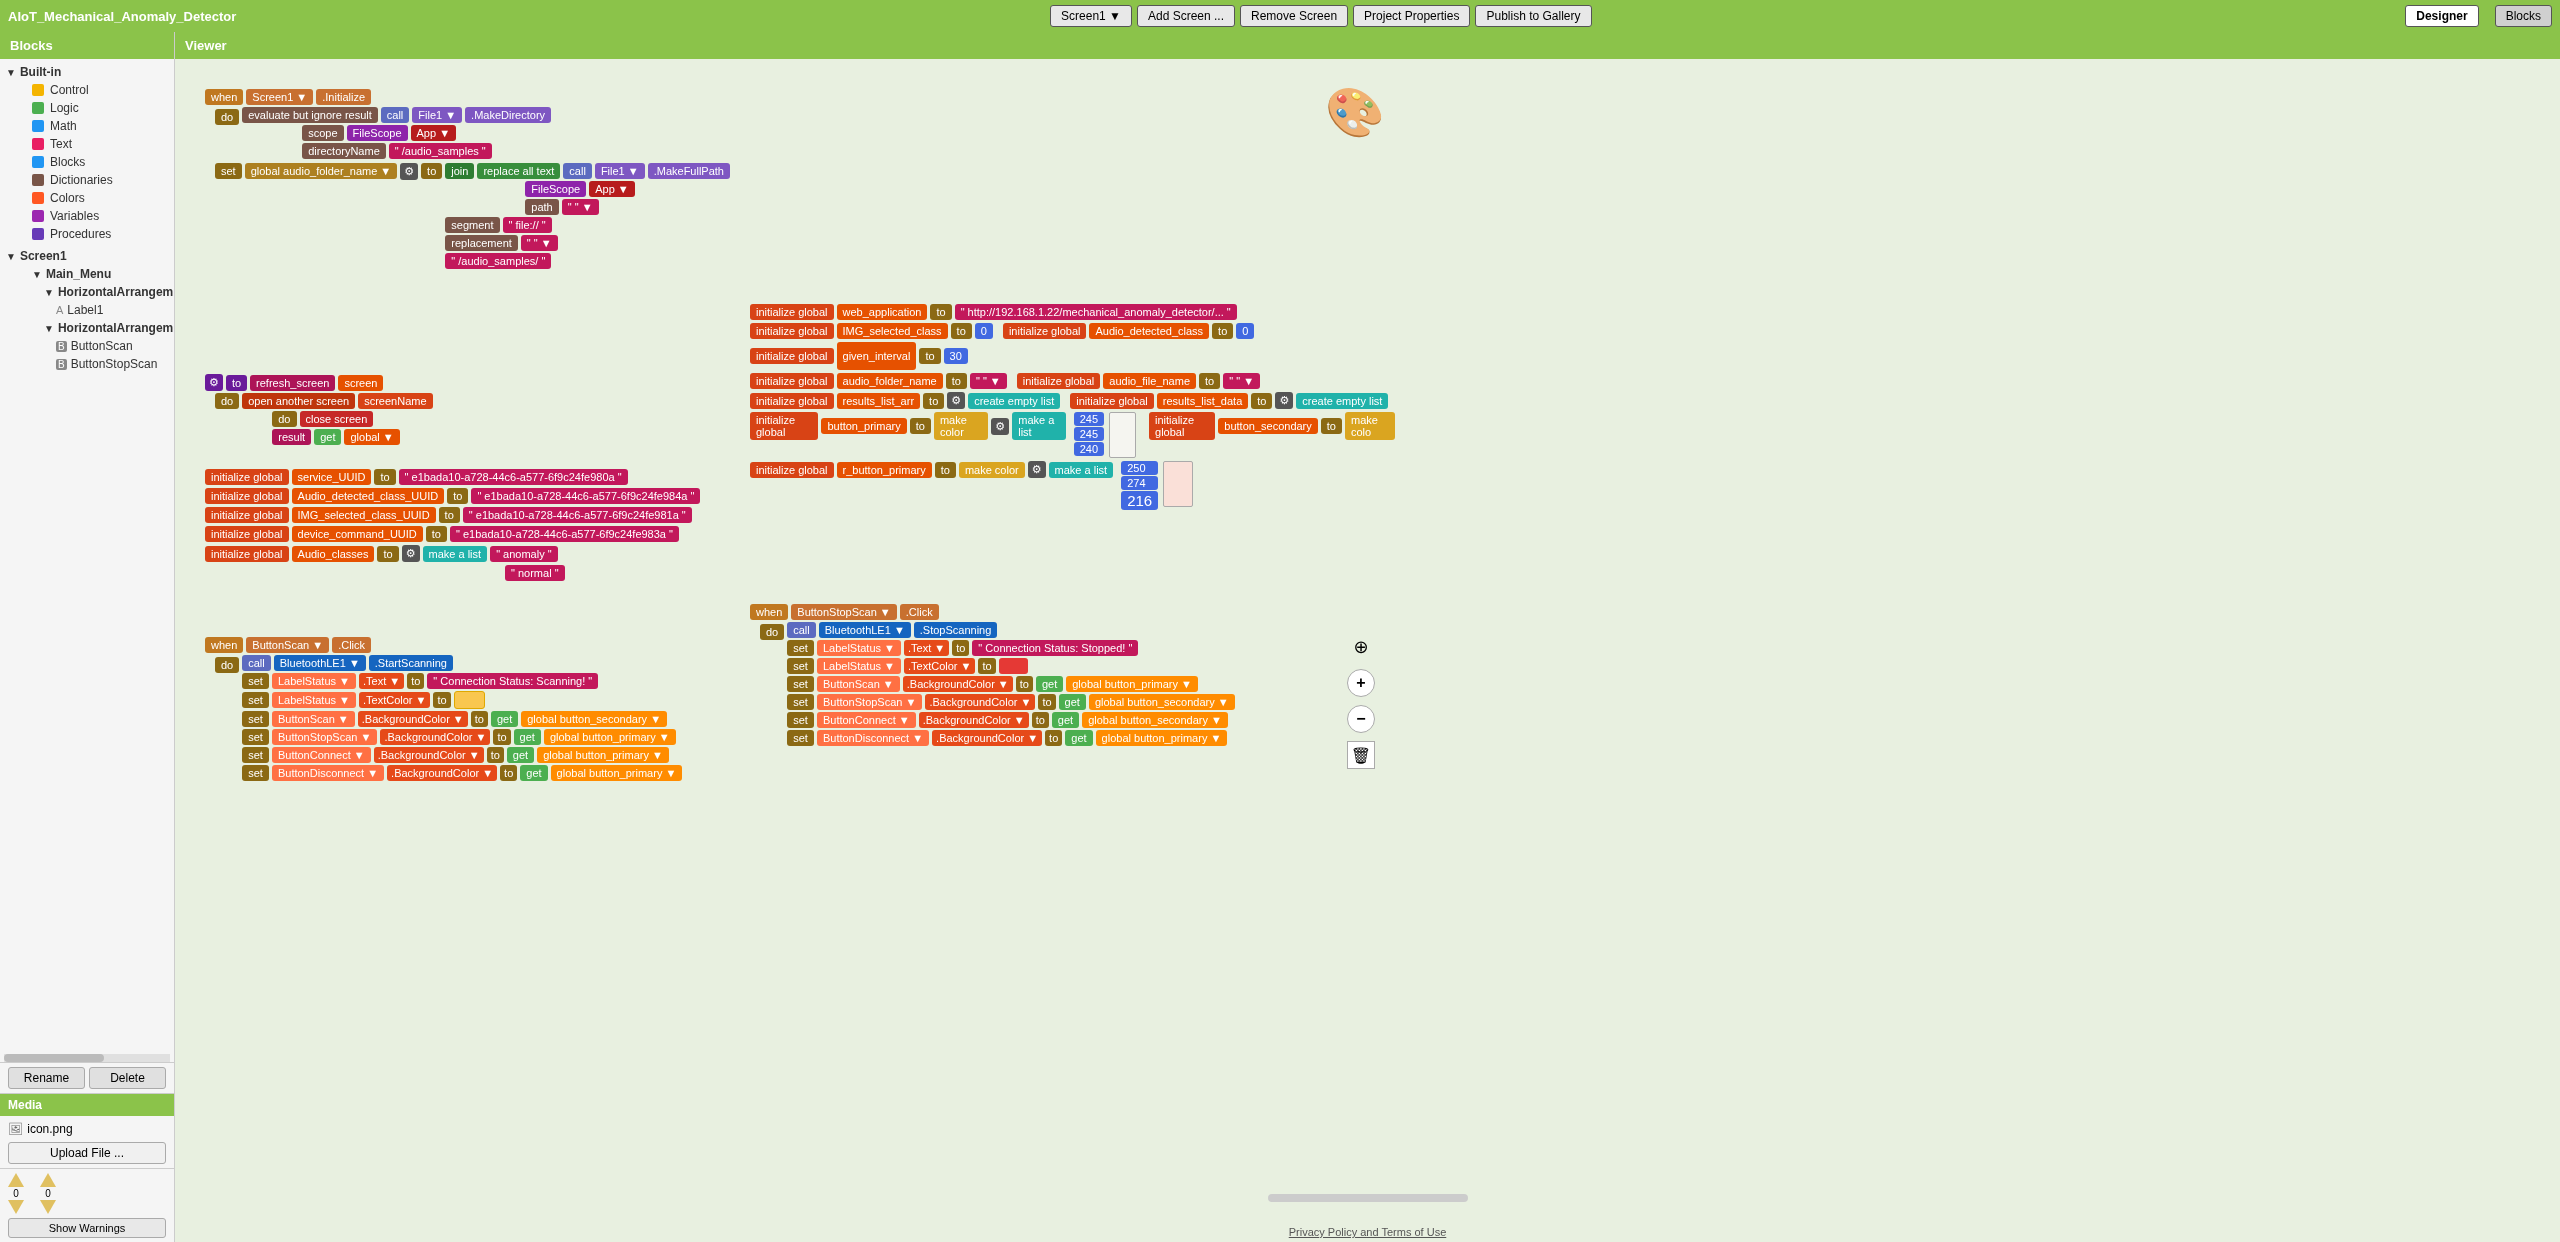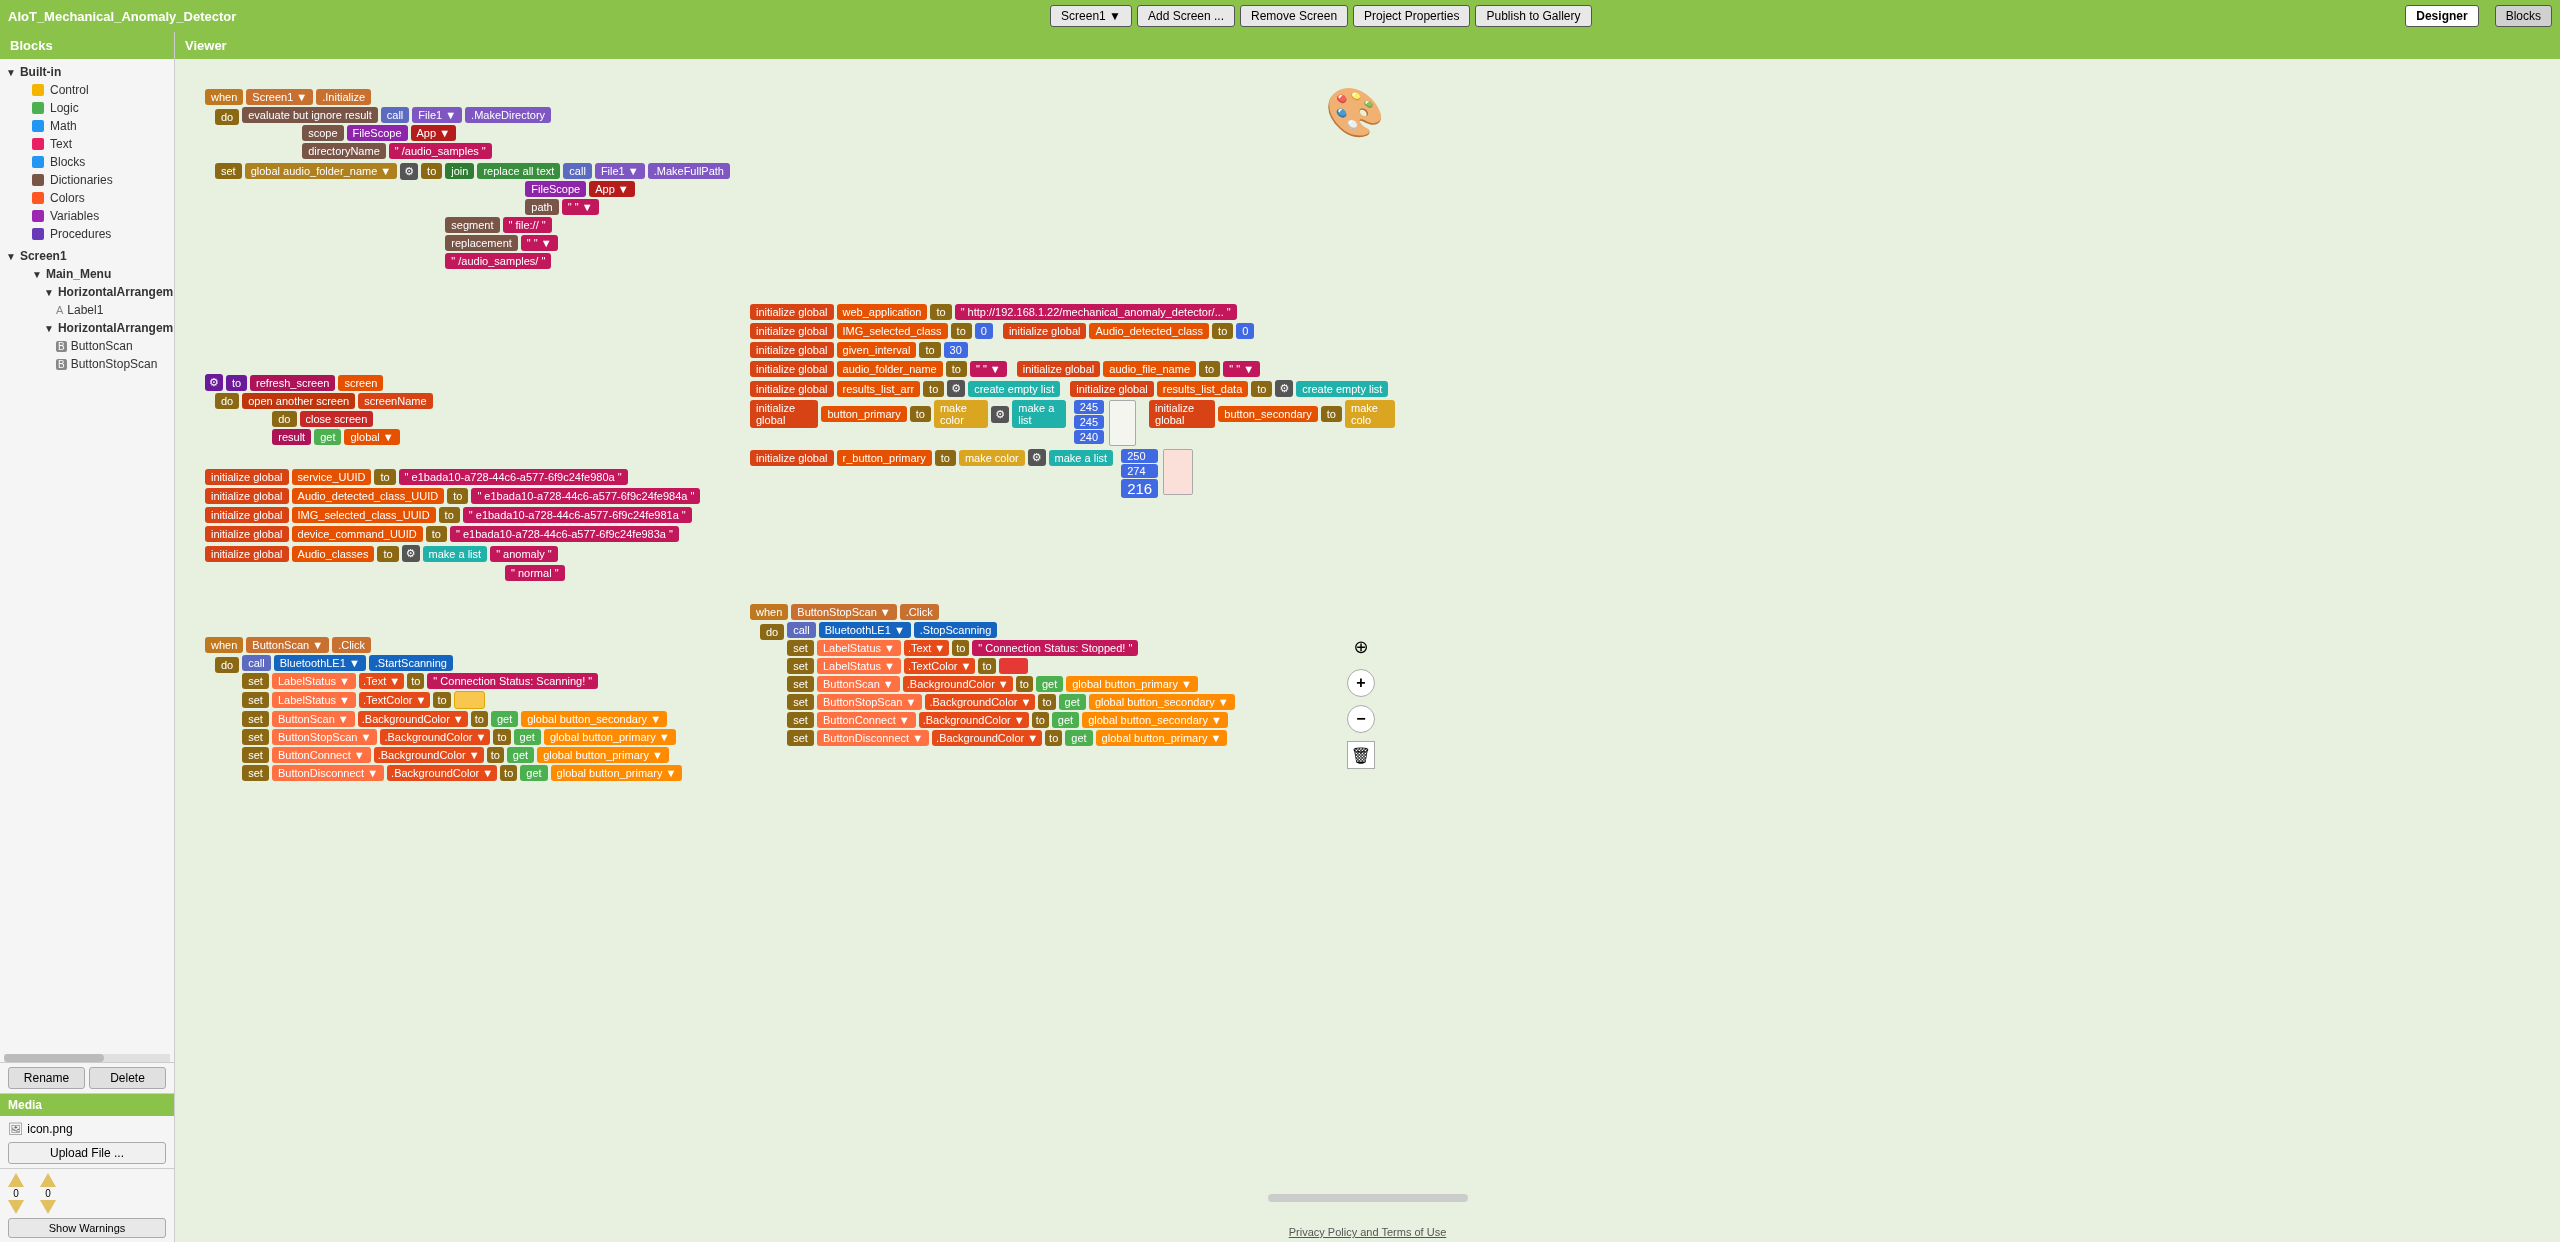--- a/index.html
+++ b/index.html
@@ -671,21 +671,21 @@
             <div style="display:flex;align-items:center;gap:3px;">
               <span style="background:#d84315;color:#fff;padding:2px 6px;border-radius:3px;font-size:11px;">initialize global</span>
               <span style="background:#e65100;color:#fff;padding:2px 6px;border-radius:3px;font-size:11px;">Audio_detected_class</span>
               <span style="background:#8b6914;color:#fff;padding:2px 6px;border-radius:3px;font-size:11px;">to</span>
               <span style="background:#4169e1;color:#fff;padding:2px 6px;border-radius:3px;font-size:11px;">0</span>
             </div>
           </div>
 
           <div style="display:flex;align-items:center;gap:3px;margin-bottom:3px;">
             <span style="background:#d84315;color:#fff;padding:2px 6px;border-radius:3px;font-size:11px;">initialize global</span>
-            <span style="background:#e65100;color:#fff;padding:2px 6px;border-radius:3px;font-size:11px;">given_interval</span>
+            <span style="background:#e65100;color:#fff;padding:8px 6px;border-radius:3px;font-size:11px;">given_interval</span>
             <span style="background:#8b6914;color:#fff;padding:2px 6px;border-radius:3px;font-size:11px;">to</span>
             <span style="background:#4169e1;color:#fff;padding:2px 6px;border-radius:3px;font-size:11px;">30</span>
           </div>
 
           <div style="display:flex;align-items:center;gap:10px;margin-bottom:3px;flex-wrap:wrap;">
             <div style="display:flex;align-items:center;gap:3px;">
               <span style="background:#d84315;color:#fff;padding:2px 6px;border-radius:3px;font-size:11px;">initialize global</span>
               <span style="background:#e65100;color:#fff;padding:2px 6px;border-radius:3px;font-size:11px;">audio_folder_name</span>
               <span style="background:#8b6914;color:#fff;padding:2px 6px;border-radius:3px;font-size:11px;">to</span>
               <span style="background:#c2185b;color:#fff;padding:2px 6px;border-radius:3px;font-size:11px;">" " ▼</span>

